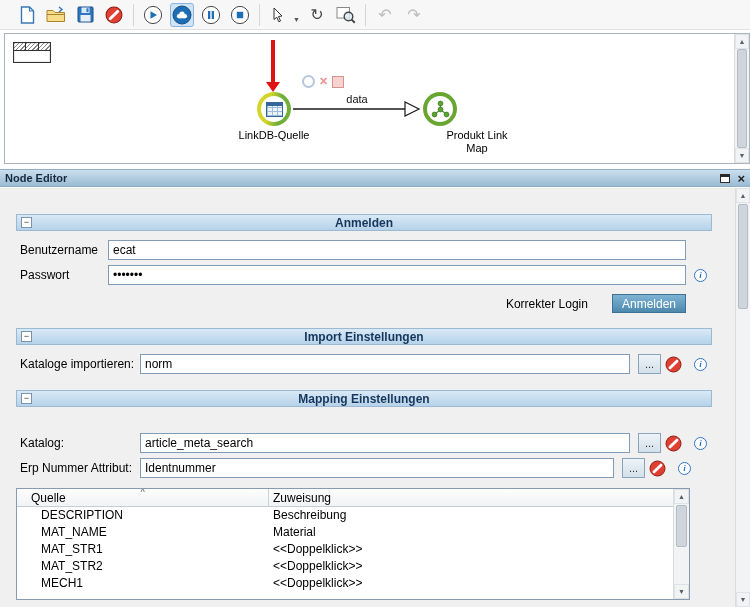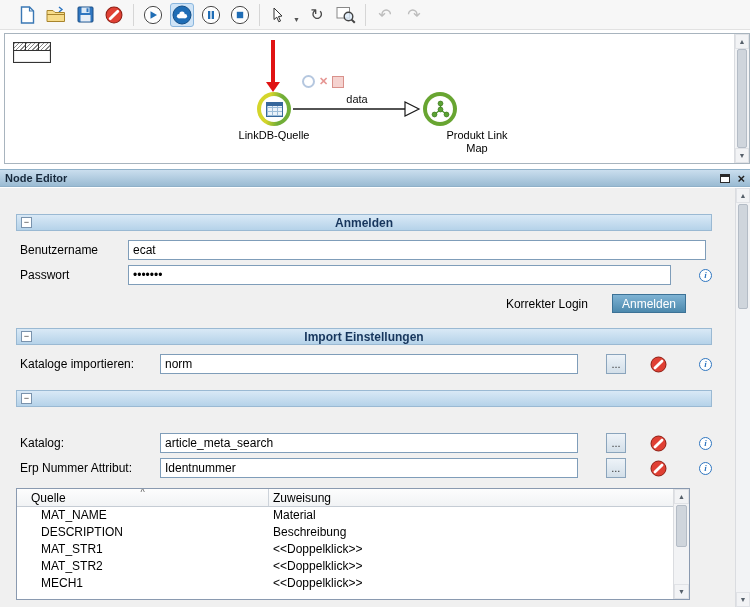--- a/index.html
+++ b/index.html
@@ -74,21 +74,21 @@
   
   .panel { position:absolute; top:188px; left:0; right:0; bottom:0; background:#f0f0f0; overflow:hidden; }
   .panel-content { position:absolute; left:16px; top:0; width:696px; padding-top:26px; }
 
   .sec-h { position:relative; height:17px; background:linear-gradient(#d9e9f6,#b5d2e9);
            border:1px solid #9ab9d3; display:flex; align-items:center; }
   .collapse-box { position:absolute; left:4px; top:2px; width:11px; height:11px; background:#fff;
                   border:1px solid #7a93ad; font-size:9px; line-height:9px; text-align:center; color:#333; }
   .sec-title { flex:1; text-align:center; font-weight:bold; font-size:12px; color:#17365d; }
 
-  .form-row { display:flex; align-items:center; padding-left:4px; margin-top:5px;gap:20px; }
+  .form-row { display:flex; align-items:center; padding-left:4px; margin-top:5px; }
   .lbl { font-size:12px; color:#000; flex:0 0 auto; }
   .w88 { width:88px; } .w120 { width:120px; }
   .txt { height:20px; border:1px solid #7f9db9; background:#fff; font-family:"Liberation Sans",sans-serif;
          font-size:12px; padding:1px 4px; }
   .login-row { justify-content:flex-end; padding-right:26px; gap:24px; margin-top:9px; }
   .btn-login { height:19px; padding:0 9px; background:linear-gradient(#7fb3d4,#4c89ad); color:#fff;
                border:1px solid #3c7296; font-family:"Liberation Sans",sans-serif; font-size:12px; }
   .btn-browse { width:23px; height:20px; margin-left:8px; margin-right:4px;
                 background:linear-gradient(#eef3f8,#d3dfe9); border:1px solid #8aa4bc;
                 font-size:11px; color:#333; line-height:1; }
@@ -312,20 +312,21 @@
         <svg width="17" height="17" viewBox="0 0 17 17">
             <circle cx="8.5" cy="8.5" r="7.5" fill="#e04034" stroke="#8e1d12"></circle>
             <rect x="2.2" y="7.1" width="12.6" height="2.8" rx="1.2" fill="#fff" transform="rotate(-45 8.5 8.5)"></rect>
           </svg>
       </span>
       <span class="info-icon" style="margin-left:0;">i</span>
     </div>
 
     <div class="sec-h" style="margin-top:16px;">
       <span class="collapse-box">−</span>
+      <span class="sec-title">Mapping Einstellungen</span>
     </div>
     <div class="form-row" style="margin-top:26px;">
       <label class="lbl w120">Katalog:</label>
       <input class="txt" style="width: 490px;" type="text" value="article_meta_search">
       <button class="btn-browse">...</button>
       <span class="forbid-icon">
         <svg width="17" height="17" viewBox="0 0 17 17">
             <circle cx="8.5" cy="8.5" r="7.5" fill="#e04034" stroke="#8e1d12"></circle>
             <rect x="2.2" y="7.1" width="12.6" height="2.8" rx="1.2" fill="#fff" transform="rotate(-45 8.5 8.5)"></rect>
           </svg>
@@ -349,26 +350,26 @@
       <div class="dt-header">
         <div class="dt-col1">
           <span class="sort-caret">^</span>
           <span>Quelle</span>
         </div>
         <div class="dt-col2">
           <span>Zuweisung</span>
         </div>
       </div>
       <div class="dt-row">
+        <div class="c1">DESCRIPTION</div>
+        <div class="c2">Beschreibung</div>
+      </div>
+      <div class="dt-row">
         <div class="c1">MAT_NAME</div>
         <div class="c2">Material</div>
-      </div>
-      <div class="dt-row">
-        <div class="c1">DESCRIPTION</div>
-        <div class="c2">Beschreibung</div>
       </div>
       <div class="dt-row">
         <div class="c1">MAT_STR1</div>
         <div class="c2">&lt;&lt;Doppelklick&gt;&gt;</div>
       </div>
       <div class="dt-row">
         <div class="c1">MAT_STR2</div>
         <div class="c2">&lt;&lt;Doppelklick&gt;&gt;</div>
       </div>
       <div class="dt-row">

